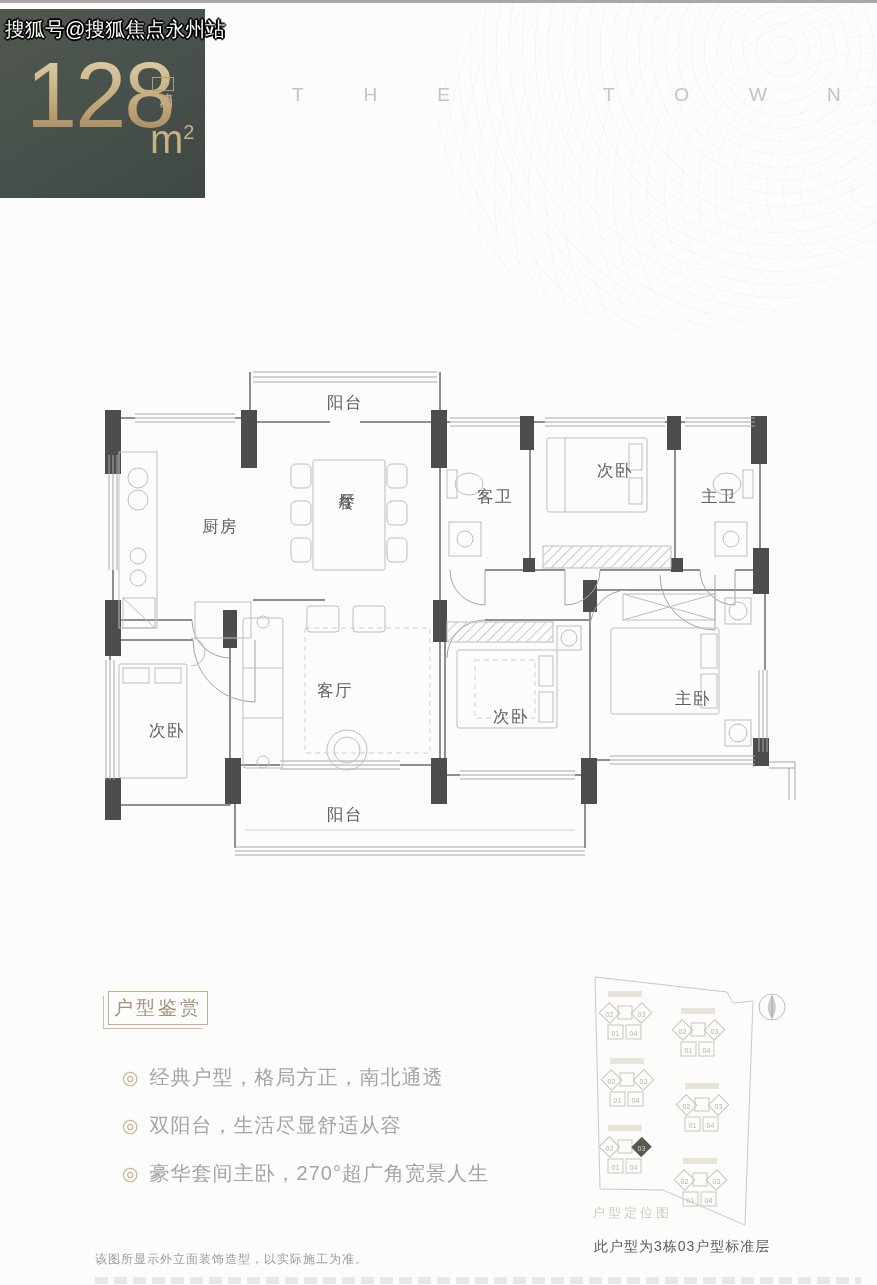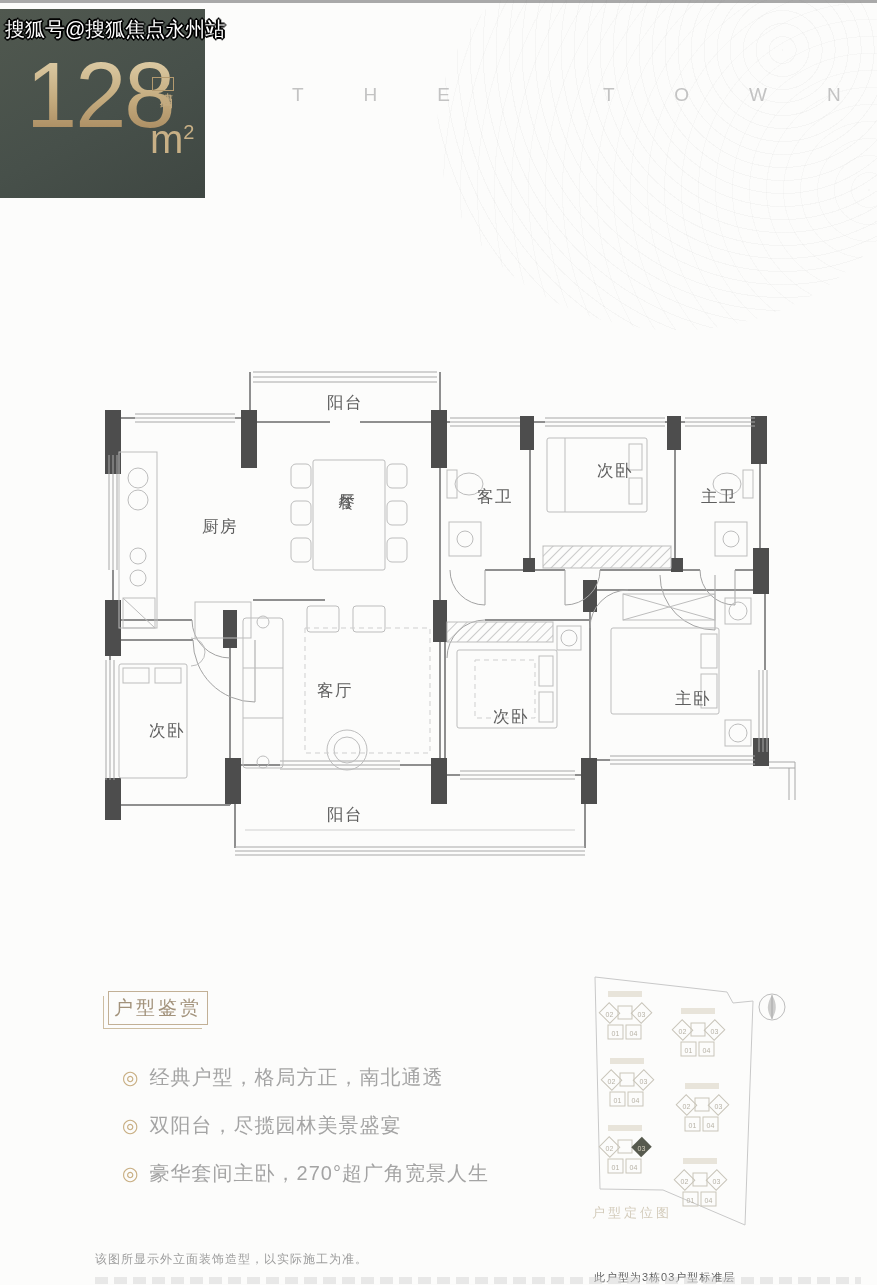--- a/index.html
+++ b/index.html
@@ -37,21 +37,21 @@
          display:flex;align-items:center;justify-content:center;}
   .hl-titlebox:after{content:"";position:absolute;left:-6px;top:4px;width:100%;height:100%;
          border-left:1px solid #cdbda2;border-bottom:1px solid #cdbda2;}
   .hl-title{font-size:19px;color:#a2927b;letter-spacing:3px;}
   .hl-list{position:absolute;left:106px;top:1048px;list-style:none;margin:16px;padding:0;}
   .hl-list li{margin:0 0 21px 0;font-size:20px;color:#a4a4a4;letter-spacing:1px;white-space:nowrap;}
   .hl-list .b{color:#c8ae82;margin-right:10px;font-size:19px;}
   
   .siteplan{position:absolute;left:575px;top:962px;width:300px;height:300px;}
   .sp-caption{position:absolute;left:592px;top:1204px;font-size:13px;color:#cdc4b1;letter-spacing:3px;opacity:.85;}
-  .sp-note{position:absolute;left:594px;top:1238px;font-size:11px;color:#5c5c5c;letter-spacing:1px;margin-top:32px;}
+  .sp-note{position:absolute;left:594px;top:1238px;font-size:14px;color:#5c5c5c;letter-spacing:1px;}
   .disclaimer{position:absolute;left:95px;top:1251px;font-size:12px;color:#9d9d9d;letter-spacing:1px;}
   .faintline{position:absolute;left:95px;top:1277px;width:766px;height:7px;opacity:.5;
          background:repeating-linear-gradient(90deg,#d4d4d4 0 13px,transparent 13px 19px);}
 </style>
 </head>
 <body>
 
 <div class="page">
   <div class="topline"></div>
   <div class="ripples"></div>
@@ -238,21 +238,21 @@
       <text x="598" y="344">主卧</text>
       <text x="250" y="460">阳台</text>
     </g>
   </svg>
 
   <div class="hl-titlebox">
     <span class="hl-title">户型鉴赏</span>
   </div>
   <ul class="hl-list">
     <li><span class="b">◎</span><span>经典户型，格局方正，南北通透</span></li>
-    <li><span class="b">◎</span><span>双阳台，尽揽园林美景盛宴</span></li>
+    <li><span class="b">◎</span><span>双阳台，生活尽显舒适从容</span></li>
     <li><span class="b">◎</span><span>豪华套间主卧，270°超广角宽景人生</span></li>
   </ul>
 
   <svg class="siteplan" viewBox="0 0 300 300">
     <polygon points="20,15 152,30 158,41 178,39 170,263 88,228 25,227" fill="none" stroke="#c9c9c9" stroke-width="1"></polygon>
     <g>
       <circle cx="197" cy="45" r="13" fill="none" stroke="#bdbdbd" stroke-width="1"></circle>
       <path d="M197,33 C191,43 192,50 197,57 C201,50 203,43 197,33 Z" fill="#ababab" opacity="0.6"></path>
       <line x1="197" y1="33" x2="197" y2="57" stroke="#9f9f9f" stroke-width="0.8"></line>
     </g>

